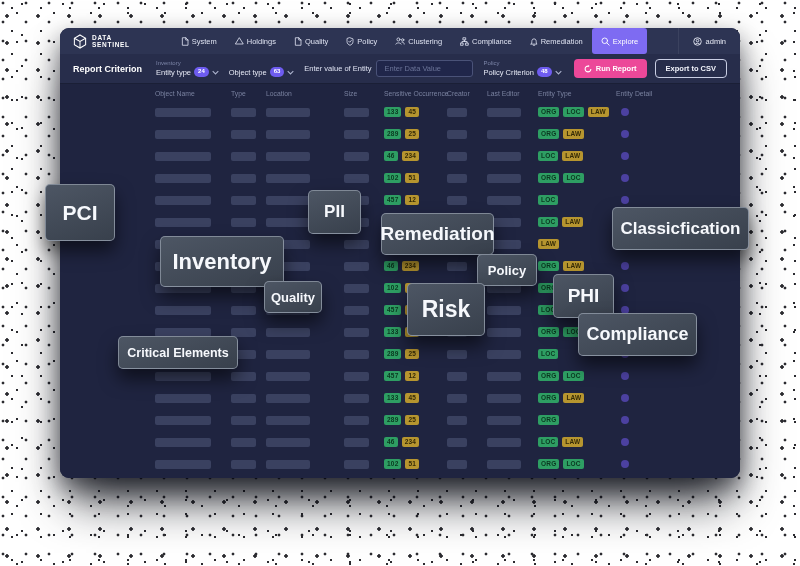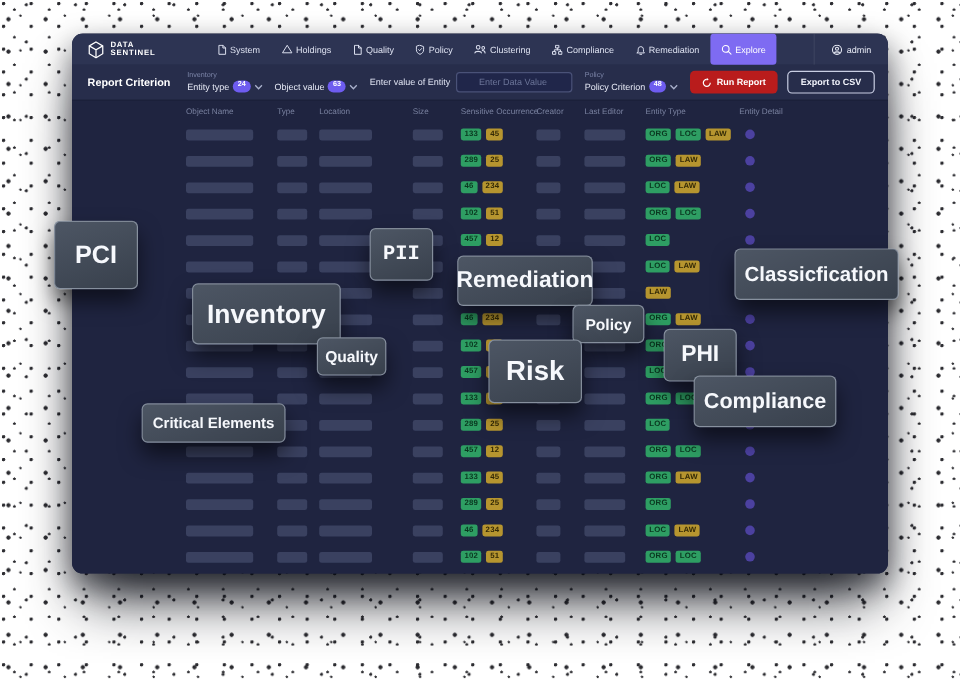--- a/index.html
+++ b/index.html
@@ -59,29 +59,29 @@
   .group-label { font-size:6px; color:#7c85a8; margin-bottom:1px; }
   .selects { display:flex; gap:10px; }
   .select { display:flex; align-items:center; gap:3px; font-size:7.5px; color:#e6e9f5; cursor:pointer; }
   .count-pill {
     background:#6e5cf0; color:#fff; font-size:6px; font-weight:bold;
     padding:1px 4px; border-radius:7px; line-height:1.2;
   }
   .data-value { display:flex; align-items:center; gap:5px; font-size:7.5px; color:#dfe3f2; }
   .data-value input {
     width:97px; height:17px; background:#20264a; border:1px solid #4a5278;
-    border-radius:3px; color:#cfd4ea; font-size:7.5px; padding:0 18px;
+    border-radius:3px; color:#cfd4ea; font-size:7.5px; padding:0 7px;
     font-family:"Liberation Sans", sans-serif;
   }
   .data-value input::placeholder { color:#6b7498; }
   .tb-buttons { margin-left:auto; display:flex; gap:8px; }
   .btn { height:19px; border-radius:4px; font-size:7.5px; font-weight:bold;
          display:flex; align-items:center; gap:4px; padding:0 10px; cursor:pointer;
          font-family:"Liberation Sans", sans-serif; }
-  .btn-run { background:#b91c1c; color:#fff; border:none; }
+  .btn-run { background:#ec4899; color:#fff; border:none; }
   .btn-export { background:transparent; color:#f1f3fb; border:1px solid #c9cee3; }
 
   
   .table-area { position:absolute; left:0; top:56px; right:0; bottom:0; background:#1f2440; }
   .hdr { position:absolute; top:6px; font-size:6.8px; color:#79819f; }
   .skel { position:absolute; height:9px; border-radius:2px; background:#3a4160; }
   .badge-row { position:absolute; display:flex; gap:4px; }
   .badge {
     height:10px; line-height:10px; border-radius:2px; padding:0 3px;
     font-size:6.5px; font-weight:bold; letter-spacing:.2px;
@@ -93,21 +93,21 @@
   
   .overlay {
     position:absolute; display:flex; align-items:center; justify-content:center;
     color:#f6f8fc; font-weight:bold;
     background:linear-gradient(160deg,#4d5664,#38404c);
     border:1px solid rgba(195,205,220,.5); border-radius:5px;
     box-shadow:0 10px 18px rgba(0,0,0,.55); cursor:grab;
   }
   .ov-pci            { left:45px;  top:184px; width:70px;  height:57px; font-size:21px; }
   .ov-inventory      { left:160px; top:236px; width:124px; height:51px; font-size:22px; }
-  .ov-pii            { left:308px; top:190px; width:53px;  height:44px; font-size:17px;font-family:Liberation Mono, monospace; }
+  .ov-pii            { left:308px; top:190px; width:53px;  height:44px; font-size:17px; }
   .ov-sensitivity    { left:381px; top:213px; width:113px; height:42px; font-size:19px; }
   .ov-policy         { left:477px; top:254px; width:60px;  height:32px; font-size:13px; }
   .ov-quality        { left:264px; top:281px; width:58px;  height:32px; font-size:13px; }
   .ov-risk           { left:407px; top:283px; width:78px;  height:53px; font-size:23px; }
   .ov-classification { left:612px; top:207px; width:137px; height:43px; font-size:17px; }
   .ov-phi            { left:553px; top:274px; width:61px;  height:44px; font-size:19px; }
   .ov-compliance     { left:578px; top:313px; width:119px; height:43px; font-size:18px; }
   .ov-critical       { left:118px; top:319px; width:120px; height:33px; font-size:12.5px;margin-top:17px; }
 </style>
 </head>
@@ -228,21 +228,21 @@
         <div class="select">
           <span>Entity type</span>
           <span class="count-pill">24</span>
           <span class="icn">
             <svg width="7" height="5" viewBox="0 0 10 7" fill="none" stroke="#aab1cc" stroke-width="1.6">
                 <polyline points="1,1.5 5,5.5 9,1.5"></polyline>
               </svg>
           </span>
         </div>
         <div class="select">
-          <span>Object value</span>
+          <span>Object type</span>
           <span class="count-pill">63</span>
           <span class="icn">
             <svg width="7" height="5" viewBox="0 0 10 7" fill="none" stroke="#aab1cc" stroke-width="1.6">
                 <polyline points="1,1.5 5,5.5 9,1.5"></polyline>
               </svg>
           </span>
         </div>
       </div>
     </div>
 

